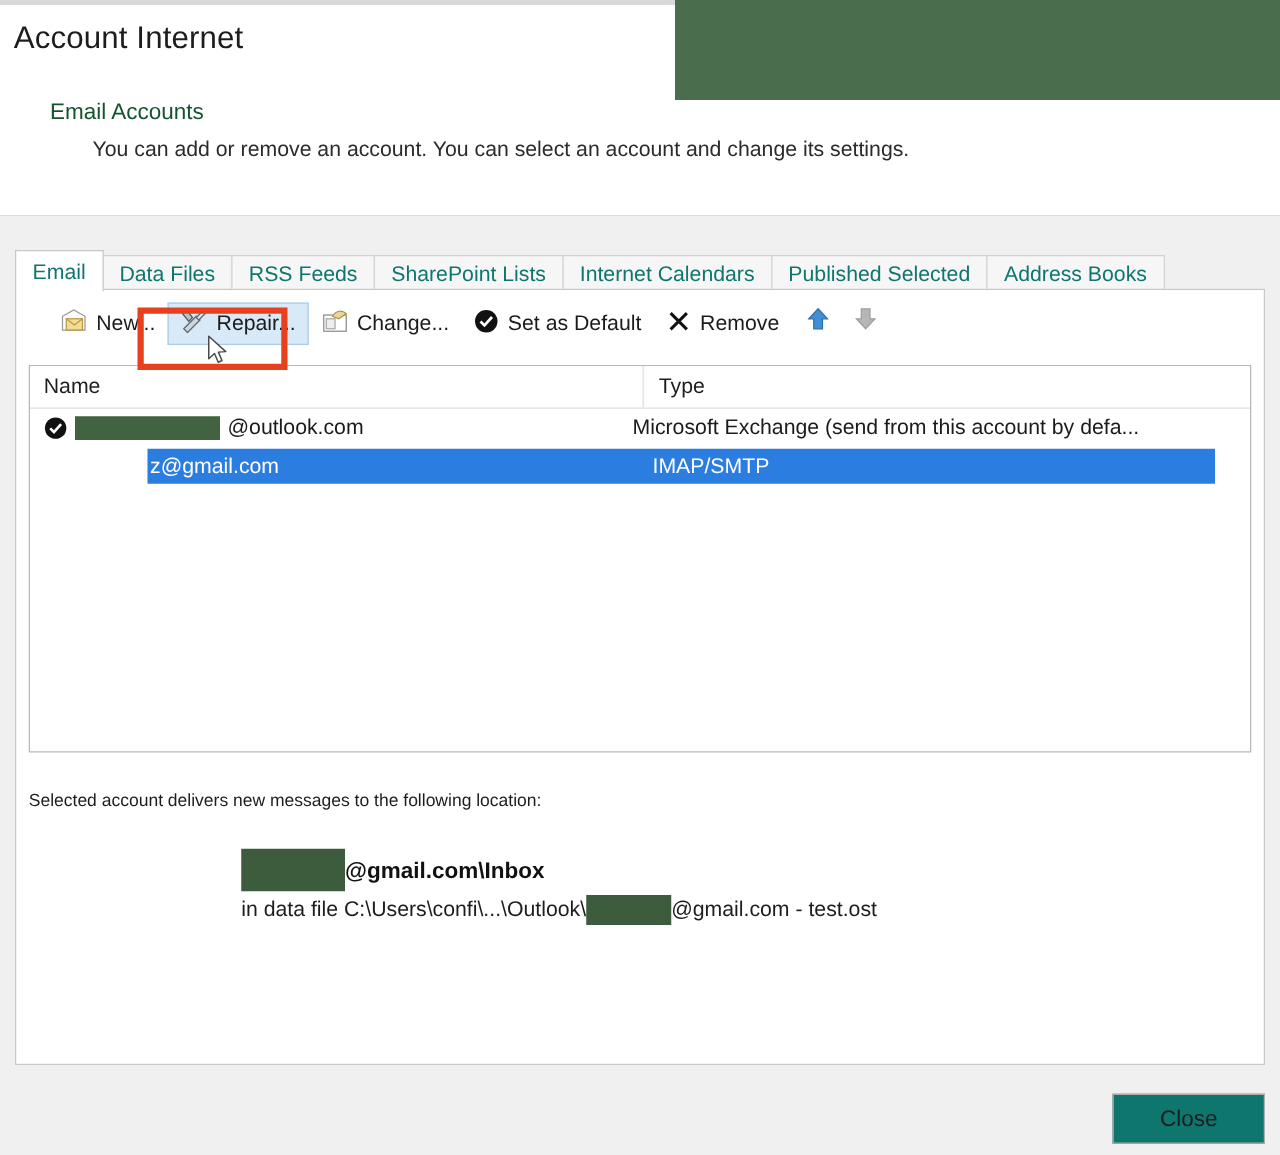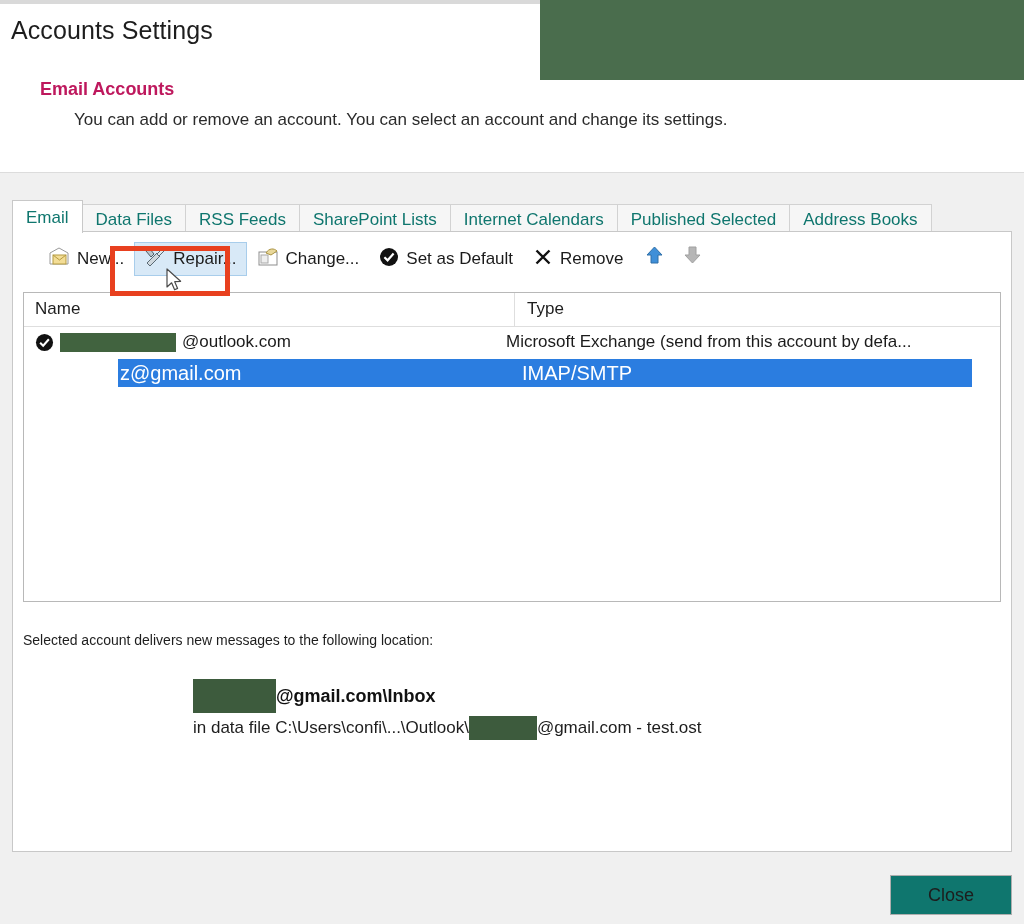--- a/index.html
+++ b/index.html
@@ -34,22 +34,22 @@
     position: absolute;
     left: 11px; top: 12px;
     font-size: 25px;
     color: #1d1d1d;
     letter-spacing: .1px;
   }
   #section-heading {
     position: absolute;
     left: 40px; top: 75px;
     font-size: 18px;
-    font-weight: bold;
-    color: #be185d;
+    font-weight: normal;
+    color: #14532d;
   }
   #section-desc {
     position: absolute;
     left: 74px; top: 106px;
     font-size: 17px;
     color: #2b2b2b;
   }
   #green-redaction-top {
     position: absolute;
     left: 540px; top: 0;
@@ -192,21 +192,21 @@
   .redact.dark { background: #3d5b3d; }
 
   
   #row-selected {
     position: absolute;
     left: 94px; top: 66px;
     width: 854px; height: 28px;
     background: #2b7de0;
     display: flex;
     align-items: center;
-    font-size: 20px;
+    font-size: 17px;
     color: #ffffff;
   }
   #row-selected .sel-name { width: 386px; padding-left: 2px; box-sizing: border-box; }
   #row-selected .sel-type { flex: 1; padding-left: 18px; box-sizing: border-box; }
 
   
   #delivery-label {
     position: absolute;
     left: 10px; top: 400px;
     font-size: 14px;
@@ -244,21 +244,21 @@
     align-items: center;
     justify-content: center;
   }
 </style>
 </head>
 <body>
 
 <div id="top-strip"></div>
 
 <div id="dialog-header">
-  <div id="dialog-title">Accounts Settings</div>
+  <div id="dialog-title">Account Internet</div>
   <div id="section-heading">Email Accounts</div>
   <div id="section-desc">You can add or remove an account. You can select an account and change its settings.</div>
 </div>
 <div id="green-redaction-top"></div>
 
 <div id="dialog-body">
 
   <div id="tabstrip">
     <div class="tab active">Email</div>
     <div class="tab">Data Files</div>

